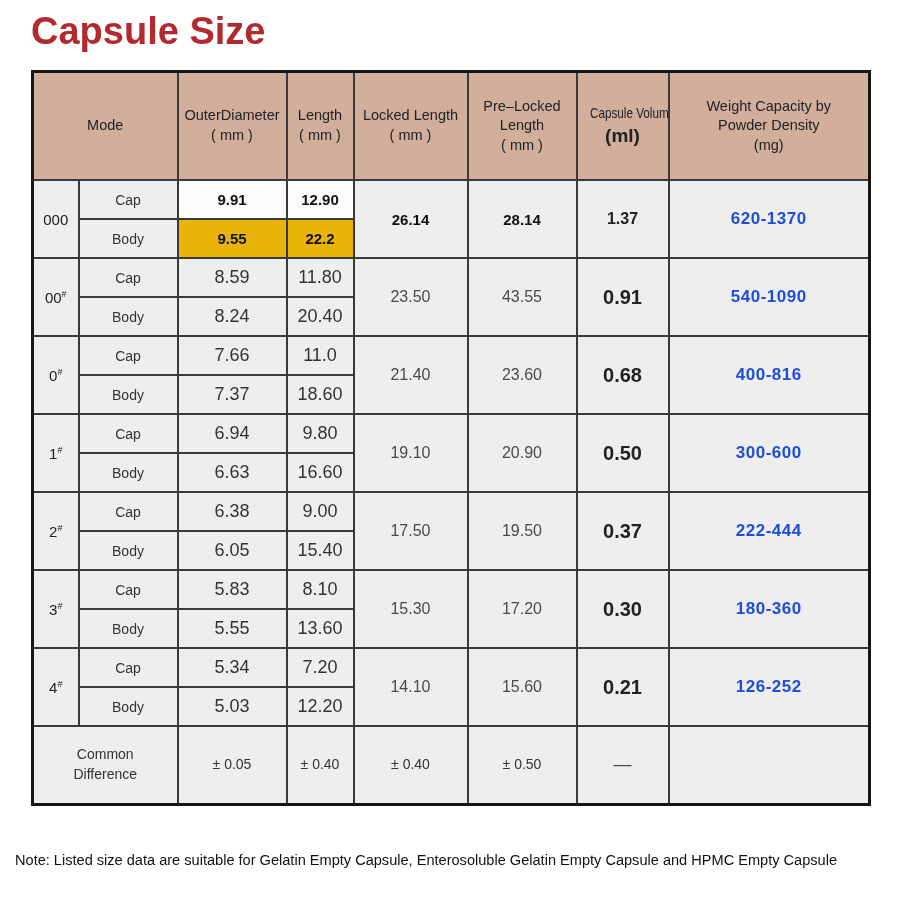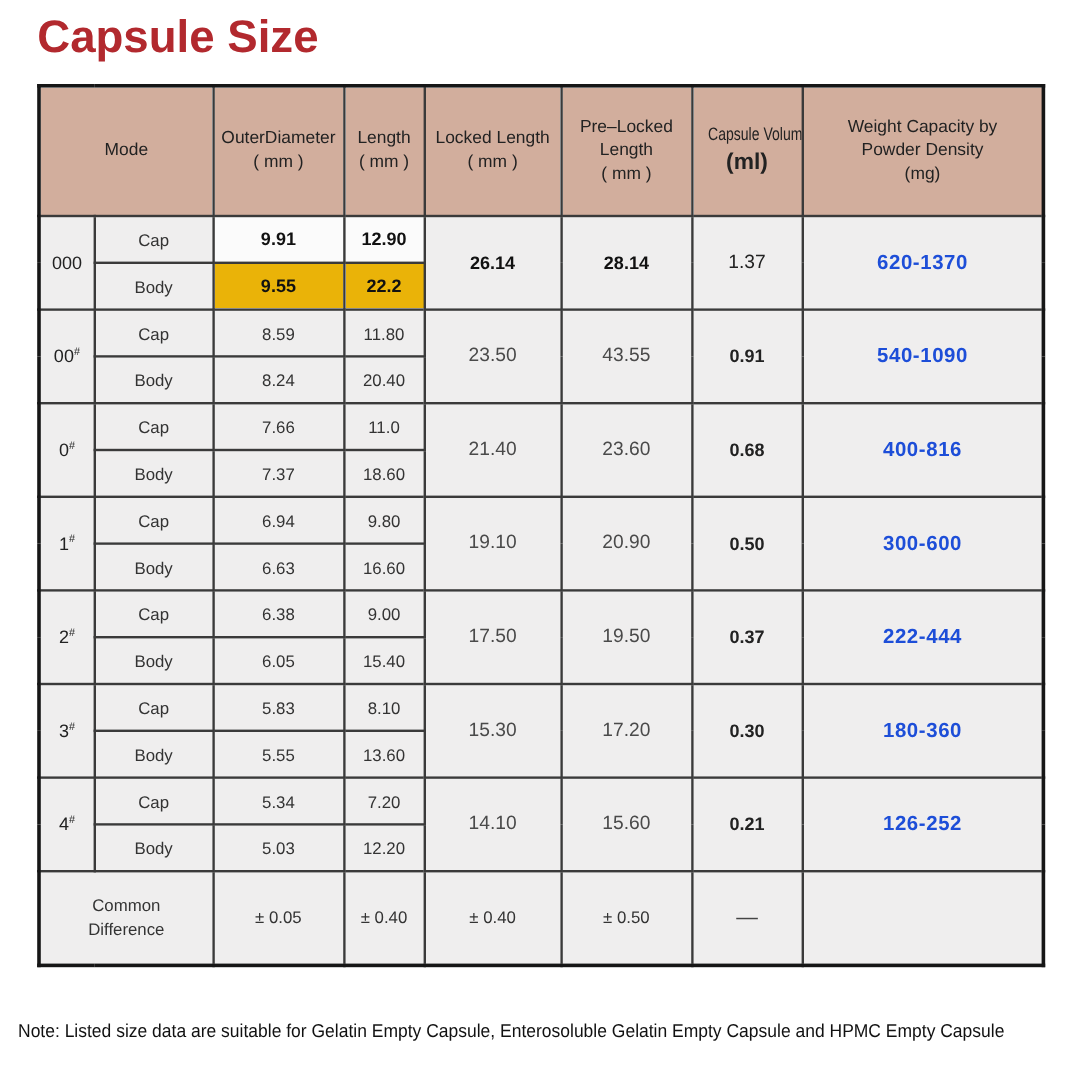--- a/index.html
+++ b/index.html
@@ -60,31 +60,31 @@
     font-size: 15px;
   }
   th.h-vol .l2 { font-weight: bold; font-size: 19px; }
   th.h-wt { font-weight: bold; font-size: 16.5px; line-height: 1.3; }
   
   tr.r { height: 39px; background: #efeeee; }
   td { background: #efeeee; font-size: 14px; color: #333; }
   td.c-mode { font-size: 15px; color: #222; }
   td.c-mode sup { font-size: 9px; vertical-align: super; }
   td.c-cb { font-size: 14px; color: #333; }
-  td.v { font-size: 14px; color: #333; }
+  td.v { font-size: 18px; color: #333; }
   td.c-lock, td.c-plock { font-size: 16px; color: #4a4a4a; }
-  td.c-vol { font-size: 15px; font-weight: bold; color: #222; }
+  td.c-vol { font-size: 20px; font-weight: bold; color: #222; }
   td.c-wt { font-size: 17px; font-weight: bold; color: #1d4ed8; letter-spacing: 0.5px; }
   
   .g0 td.v, .g0 td.c-lock, .g0 td.c-plock {
     font-weight: bold;
     font-size: 15px;
     color: #111;
   }
-  .g0 td.c-vol { font-weight: normal; font-size: 16px; }
+  .g0 td.c-vol { font-weight: bold; font-size: 16px; }
   .g0 td.hl { background: #fbfbfb; }
   .g0 td.hl2 { background: #eab308; }
   
   tr.common td { height: 76px; font-size: 14px; color: #333; line-height: 1.4; }
   tr.common td.c-vol { font-weight: normal; font-size: 18px; color: #444; }
   .note {
     position: absolute;
     left: 15px;
     top: 851px;
     width: 890px;

